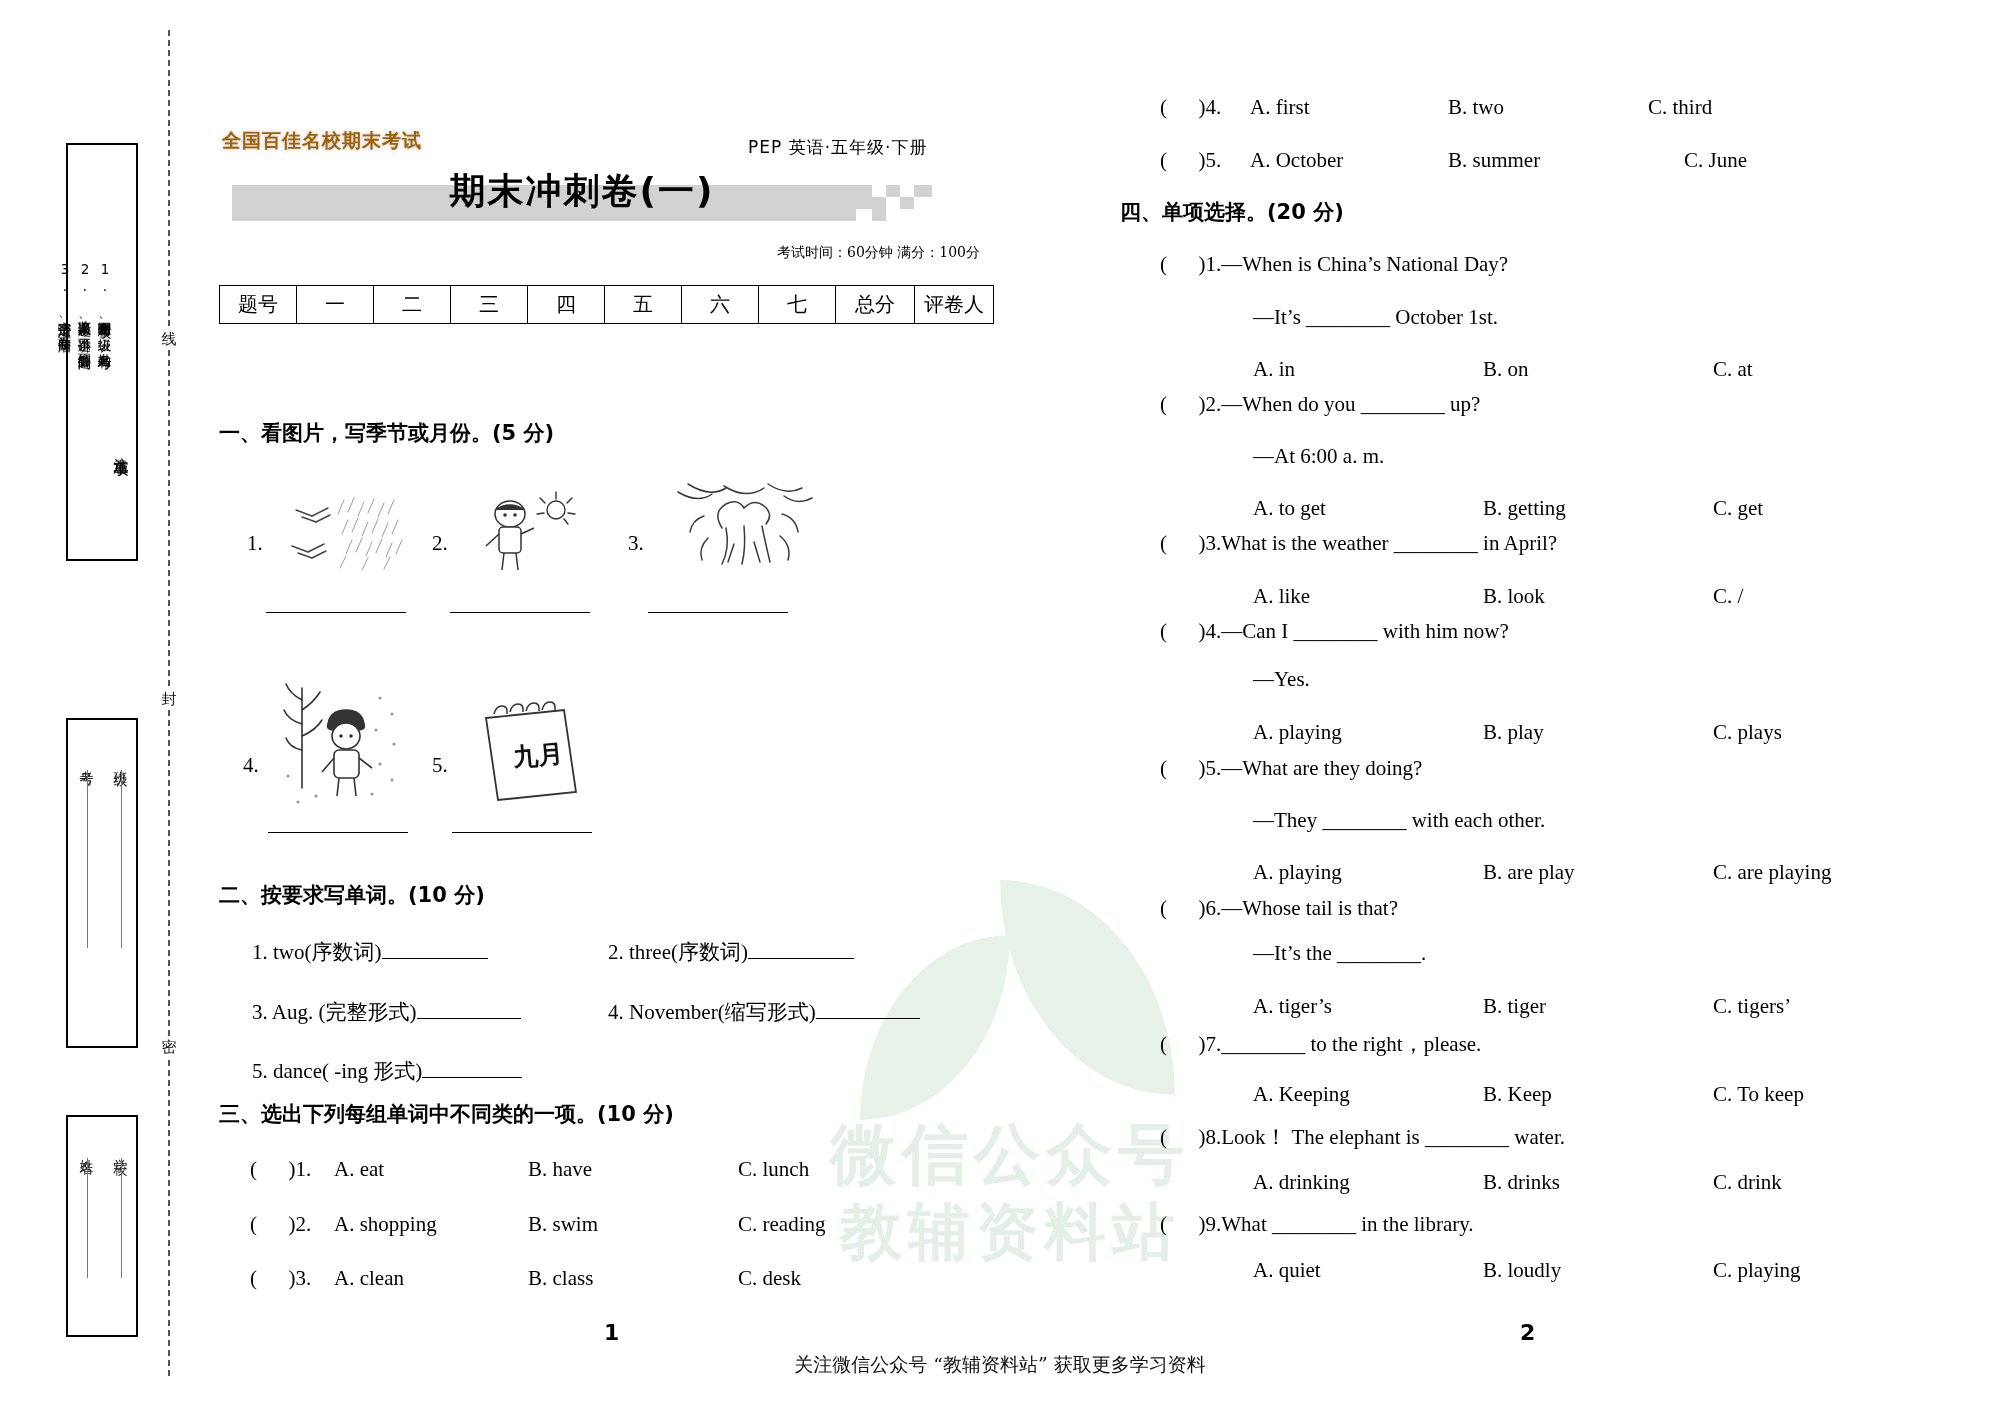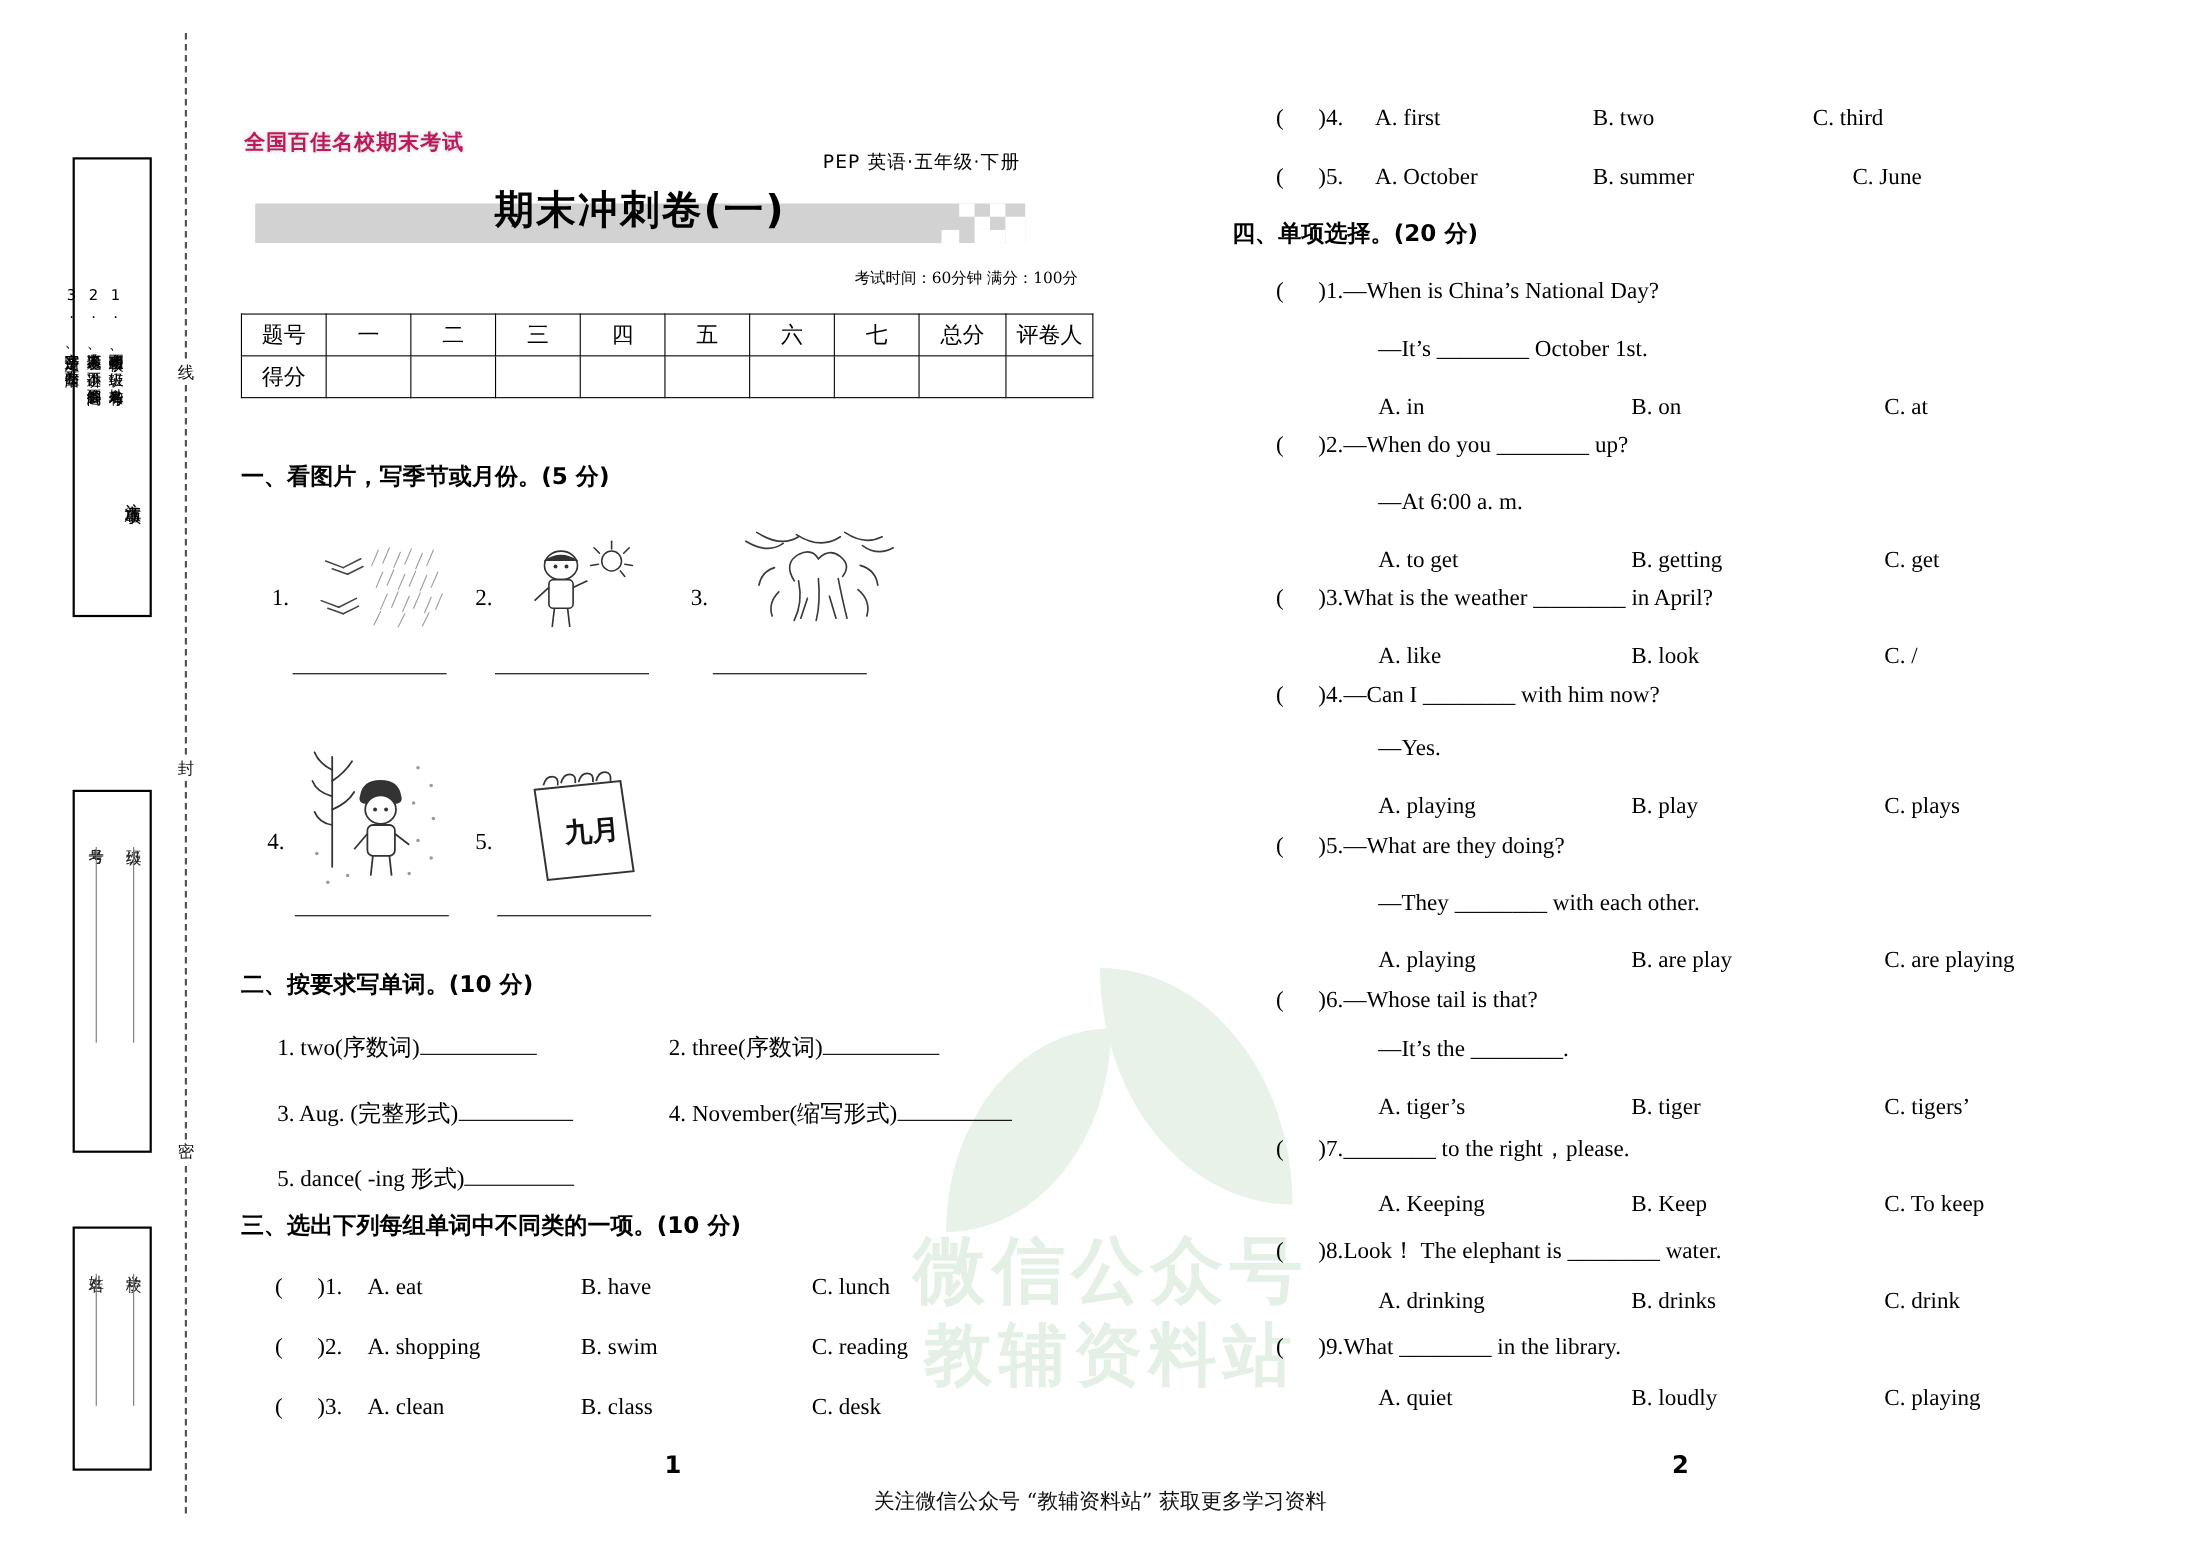--- a/index.html
+++ b/index.html
@@ -141,27 +141,27 @@
     text-align: center;
     font-size: 15px;
     font-family: "DejaVu Sans", sans-serif;
     background: #fff;
     color: #111;
   }
 
   
   .brand {
     position: absolute;
-    left: 222px; top: 116px;
+    left: 222px; top: 128px;
     font-family: "DejaVu Serif", serif;
     font-weight: bold;
     font-size: 19px;
     letter-spacing: 1px;
     white-space: nowrap;
-    color: #be185d;
+    color: #a16207;
     text-shadow: 0 0 2px #d8d8d8, 0 0 5px #cfcfcf;
   }
   .pep {
     position: absolute;
     left: 748px; top: 136px;
     font-family: "DejaVu Sans", sans-serif;
     font-size: 17px;
     letter-spacing: 1px;
     white-space: nowrap;
   }
@@ -342,32 +342,20 @@
       <td class="hd">题号</td>
       <td class="num">一</td>
       <td class="num">二</td>
       <td class="num">三</td>
       <td class="num">四</td>
       <td class="num">五</td>
       <td class="num">六</td>
       <td class="num">七</td>
       <td class="wide">总分</td>
       <td class="wide">评卷人</td>
-    </tr>
-    <tr>
-      <td class="hd">得分</td>
-      <td></td>
-      <td></td>
-      <td></td>
-      <td></td>
-      <td></td>
-      <td></td>
-      <td></td>
-      <td></td>
-      <td></td>
     </tr>
   </tbody>
     </table>
 
   <div class="sec-head" style="left:219px; top:419px;">一、看图片，写季节或月份。(5 分)</div>
 
   <div class="pic-num" style="left:247px; top:531px;">1.</div>
   <div class="pic-frame" style="left:282px; top:494px; width:140px; height:80px;">
     <svg viewBox="0 0 140 80" width="140" height="80">
       <g stroke="#444" stroke-width="1.4" fill="none" stroke-linecap="round">

